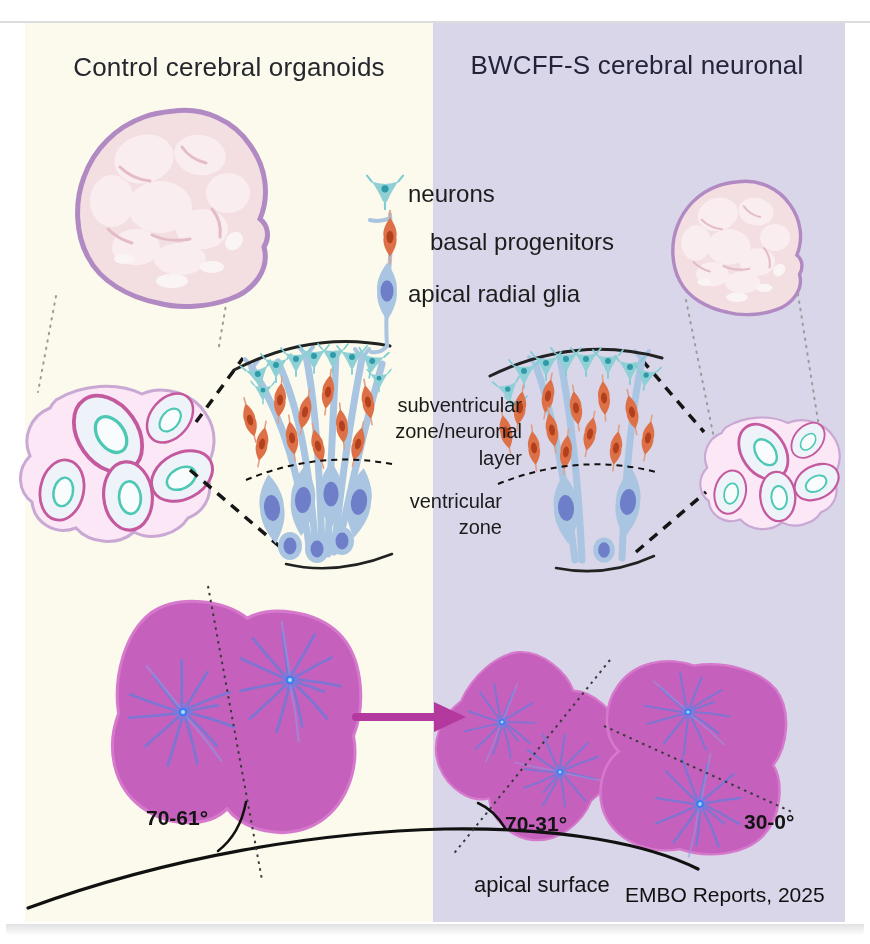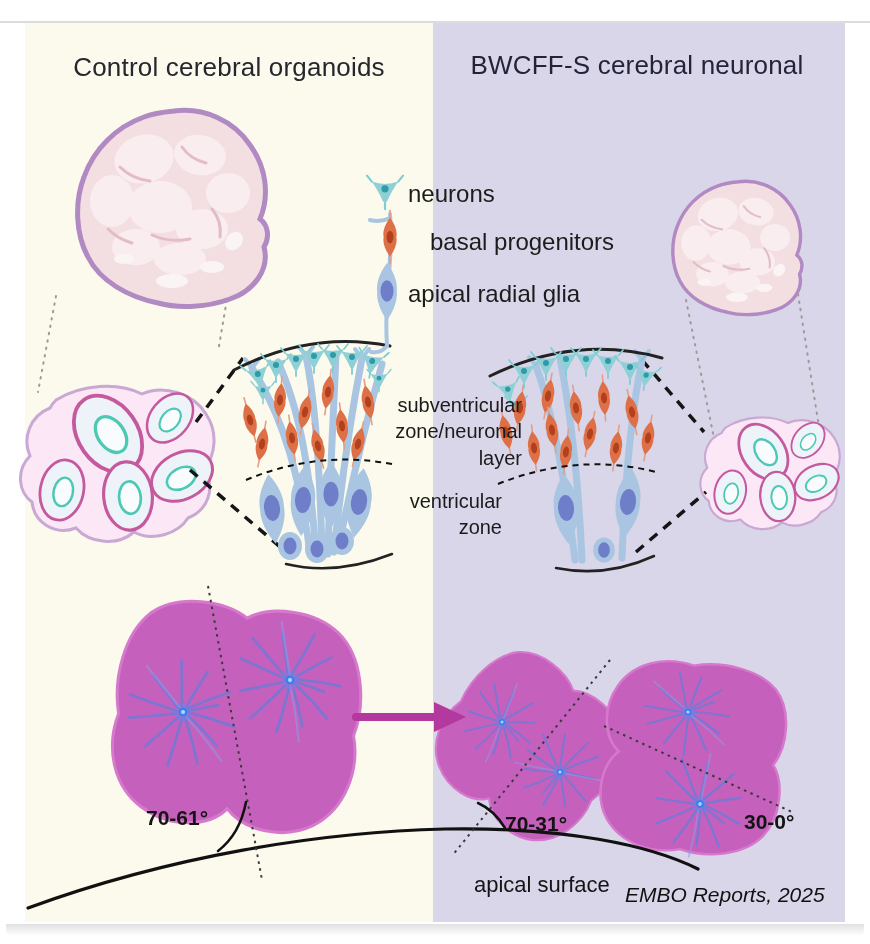--- a/index.html
+++ b/index.html
@@ -298,15 +298,15 @@
 <div class="abs legend-label" style="left:408px;top:280px;">apical radial glia</div>
 
 <div class="abs zone-label" style="left:358px;top:392px;width:164px;">subventricular zone/neuronal layer</div>
 <div class="abs zone-label" style="left:372px;top:488px;width:130px;">ventricular zone</div>
 
 <div class="abs angle-label" style="left:146px;top:806px;">70-61°</div>
 <div class="abs angle-label" style="left:505px;top:812px;">70-31°</div>
 <div class="abs angle-label" style="left:744px;top:810px;text-align:center;">30-0°</div>
 
 <div class="abs" id="apical-label" style="left:474px;top:852px;margin-top:20px;">apical surface</div>
-<div class="abs" id="credit" style="left:625px;top:883px;font-style:italic;">EMBO Reports, 2025</div>
+<div class="abs" id="credit" style="left:625px;top:883px;">EMBO Reports, 2025</div>
 
 <div id="bottom-shadow" class="abs"></div>
 
 </body></html>

